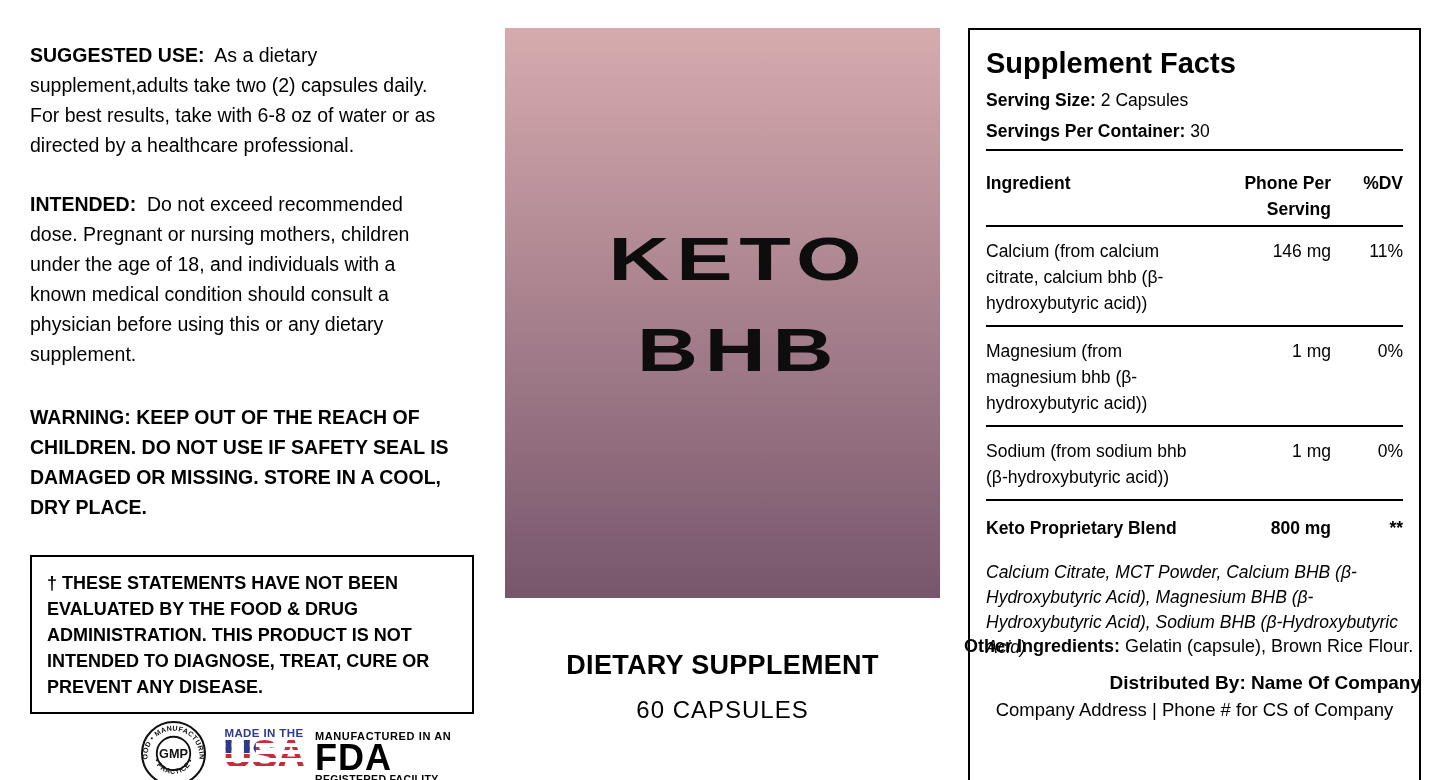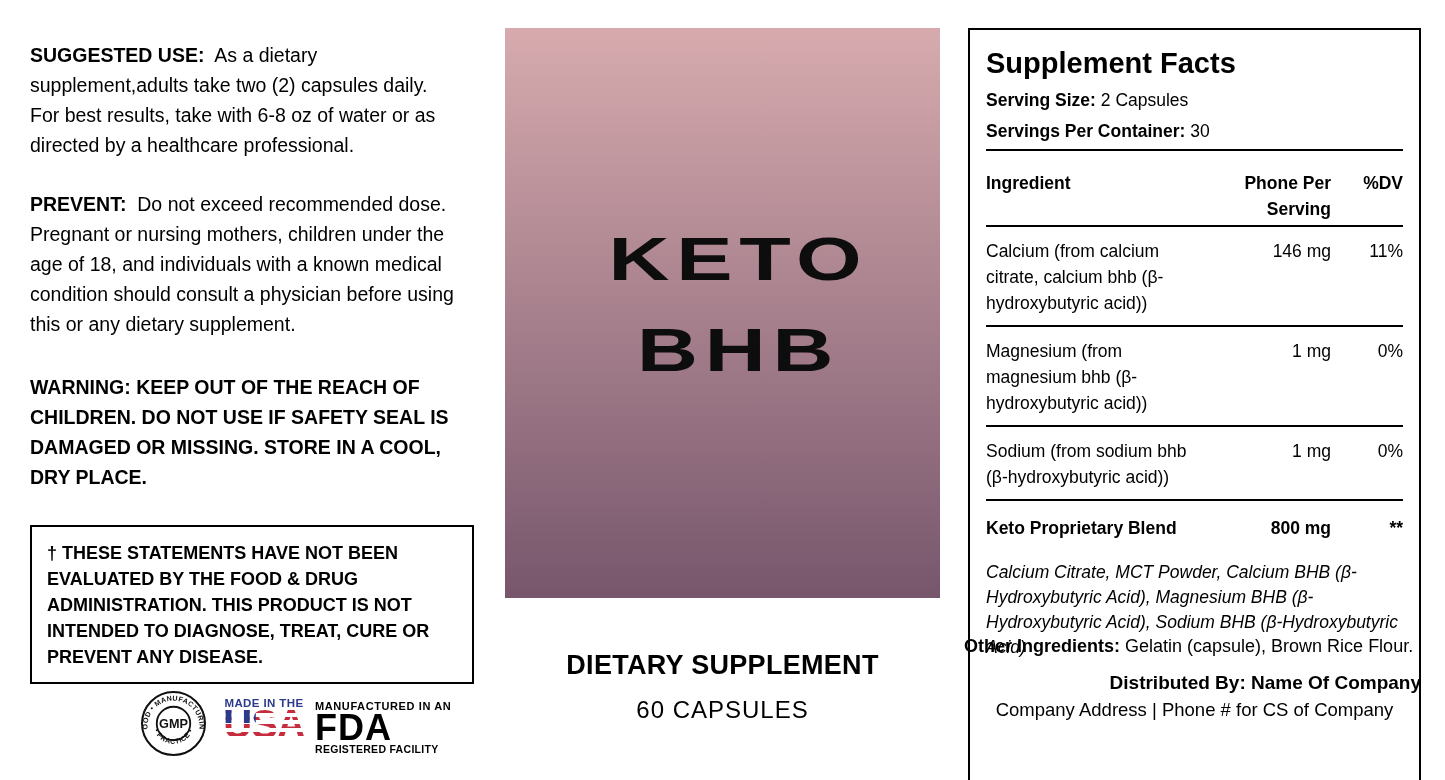--- a/index.html
+++ b/index.html
@@ -66,21 +66,21 @@
     font-size:18.5px; line-height:24px; }
 </style>
 </head>
 <body>
 
 <div class="page">
 
   <div class="left-panel">
     <p class="lp-para"><b>SUGGESTED USE:</b>&nbsp; <span>As a dietary supplement,adults take two (2) capsules daily. For best results, take with 6-8 oz of water or as directed by a healthcare professional.</span></p>
 
-    <p class="lp-para lp-caution"><b>PREVENT:</b>&nbsp; <span>Do not exceed recommended dose. Pregnant or nursing mothers, children under the age of 18, and individuals with a known medical condition should consult a physician before using this or any dietary supplement.</span></p>
+    <p class="lp-para lp-caution"><b>INTENDED:</b>&nbsp; <span>Do not exceed recommended dose. Pregnant or nursing mothers, children under the age of 18, and individuals with a known medical condition should consult a physician before using this or any dietary supplement.</span></p>
 
     <p class="lp-para lp-warning">WARNING: KEEP OUT OF THE REACH OF CHILDREN. DO NOT USE IF SAFETY SEAL IS DAMAGED OR MISSING. STORE IN A COOL, DRY PLACE.</p>
 
     <div class="disclaimer-box">
       <span>† THESE STATEMENTS HAVE NOT BEEN EVALUATED BY THE FOOD &amp; DRUG ADMINISTRATION. THIS PRODUCT IS NOT INTENDED TO DIAGNOSE, TREAT, CURE OR PREVENT ANY DISEASE.</span>
     </div>
 
     <div class="badges-row">
 
       <svg class="gmp-badge" viewBox="0 0 66 66" aria-hidden="true">

